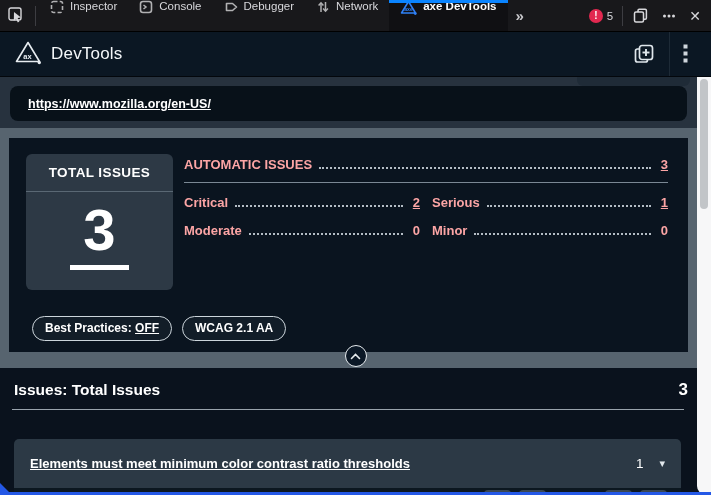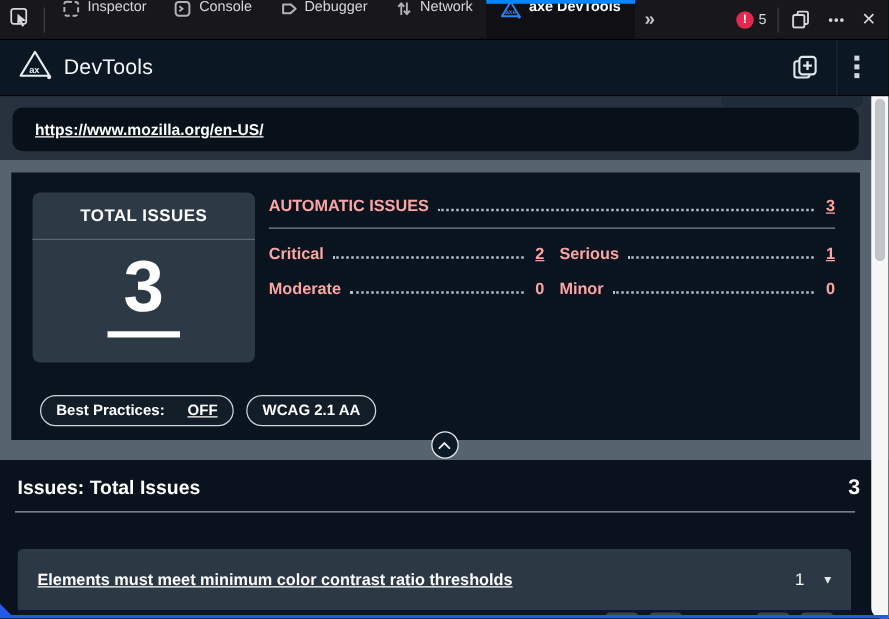--- a/index.html
+++ b/index.html
@@ -55,21 +55,21 @@
   .url-box {
     height:35px; background:#081119; border-radius:8px;
     display:flex; align-items:center; padding:0 18px;
   }
   .url-link { color:#fff; font-size:12.5px; font-weight:bold; text-decoration:underline; cursor:pointer; }
 
   .gray-zone { position:relative; background:#57646f; padding:10px 23px 16px 9px; }
   .summary-panel { background:#0a141f; height:214px; padding:16px 20px 11px 17px; }
   .summary-body { display:flex; }
 
-  .total-card { width:178px; height:136px; background:#2d3945; border-radius:6px; flex:none; }
+  .total-card { width:147px; height:136px; background:#2d3945; border-radius:6px; flex:none; }
   .total-card-header {
     height:38px; display:flex; align-items:center; justify-content:center;
     font-size:13.5px; font-weight:bold; letter-spacing:0.4px; color:#fff;
     border-bottom:1px solid #5a6874;
   }
   .total-card-body { display:flex; align-items:flex-start; justify-content:center; padding-top:5px; }
   .total-value {
     font-size:58px; font-weight:bold; color:#fff; line-height:1.15;
     border-bottom:5px solid #fff; padding:0 13px 1px; cursor:pointer;
   }
@@ -80,21 +80,21 @@
   .stat-val { min-width:10px; text-align:right; }
   .stat-val.link { text-decoration:underline; cursor:pointer; }
   .stats-divider { border:none; border-top:1px solid #7b8894; margin:10px 0 12px; }
   .stat-grid { display:grid; grid-template-columns:1fr 1fr; column-gap:12px; row-gap:13px; }
 
   .badges { display:flex; gap:10px; margin-top:26px; padding-left:6px; }
   .pill {
     border:1.5px solid #ccd5db; border-radius:14px; background:#121d28;
     padding:4px 12px 5px; font-size:12px; font-weight:bold; color:#fff; cursor:pointer; white-space:nowrap;
   }
-  .pill .state { text-decoration:underline;margin-left:15px; }
+  .pill .state { text-decoration:underline; }
 
   .collapse-btn {
     position:absolute; left:50%; bottom:1px; transform:translateX(-50%);
     width:22px; height:22px; border-radius:50%; background:#0b1826;
     border:1.5px solid #e6ebee; display:flex; align-items:center; justify-content:center; cursor:pointer; z-index:5;
   }
 
   
   .issues-section { background:#0a121d; height:148px; }
   .issues-heading { display:flex; align-items:baseline; justify-content:space-between; padding:12px 23px 0 14px; }

